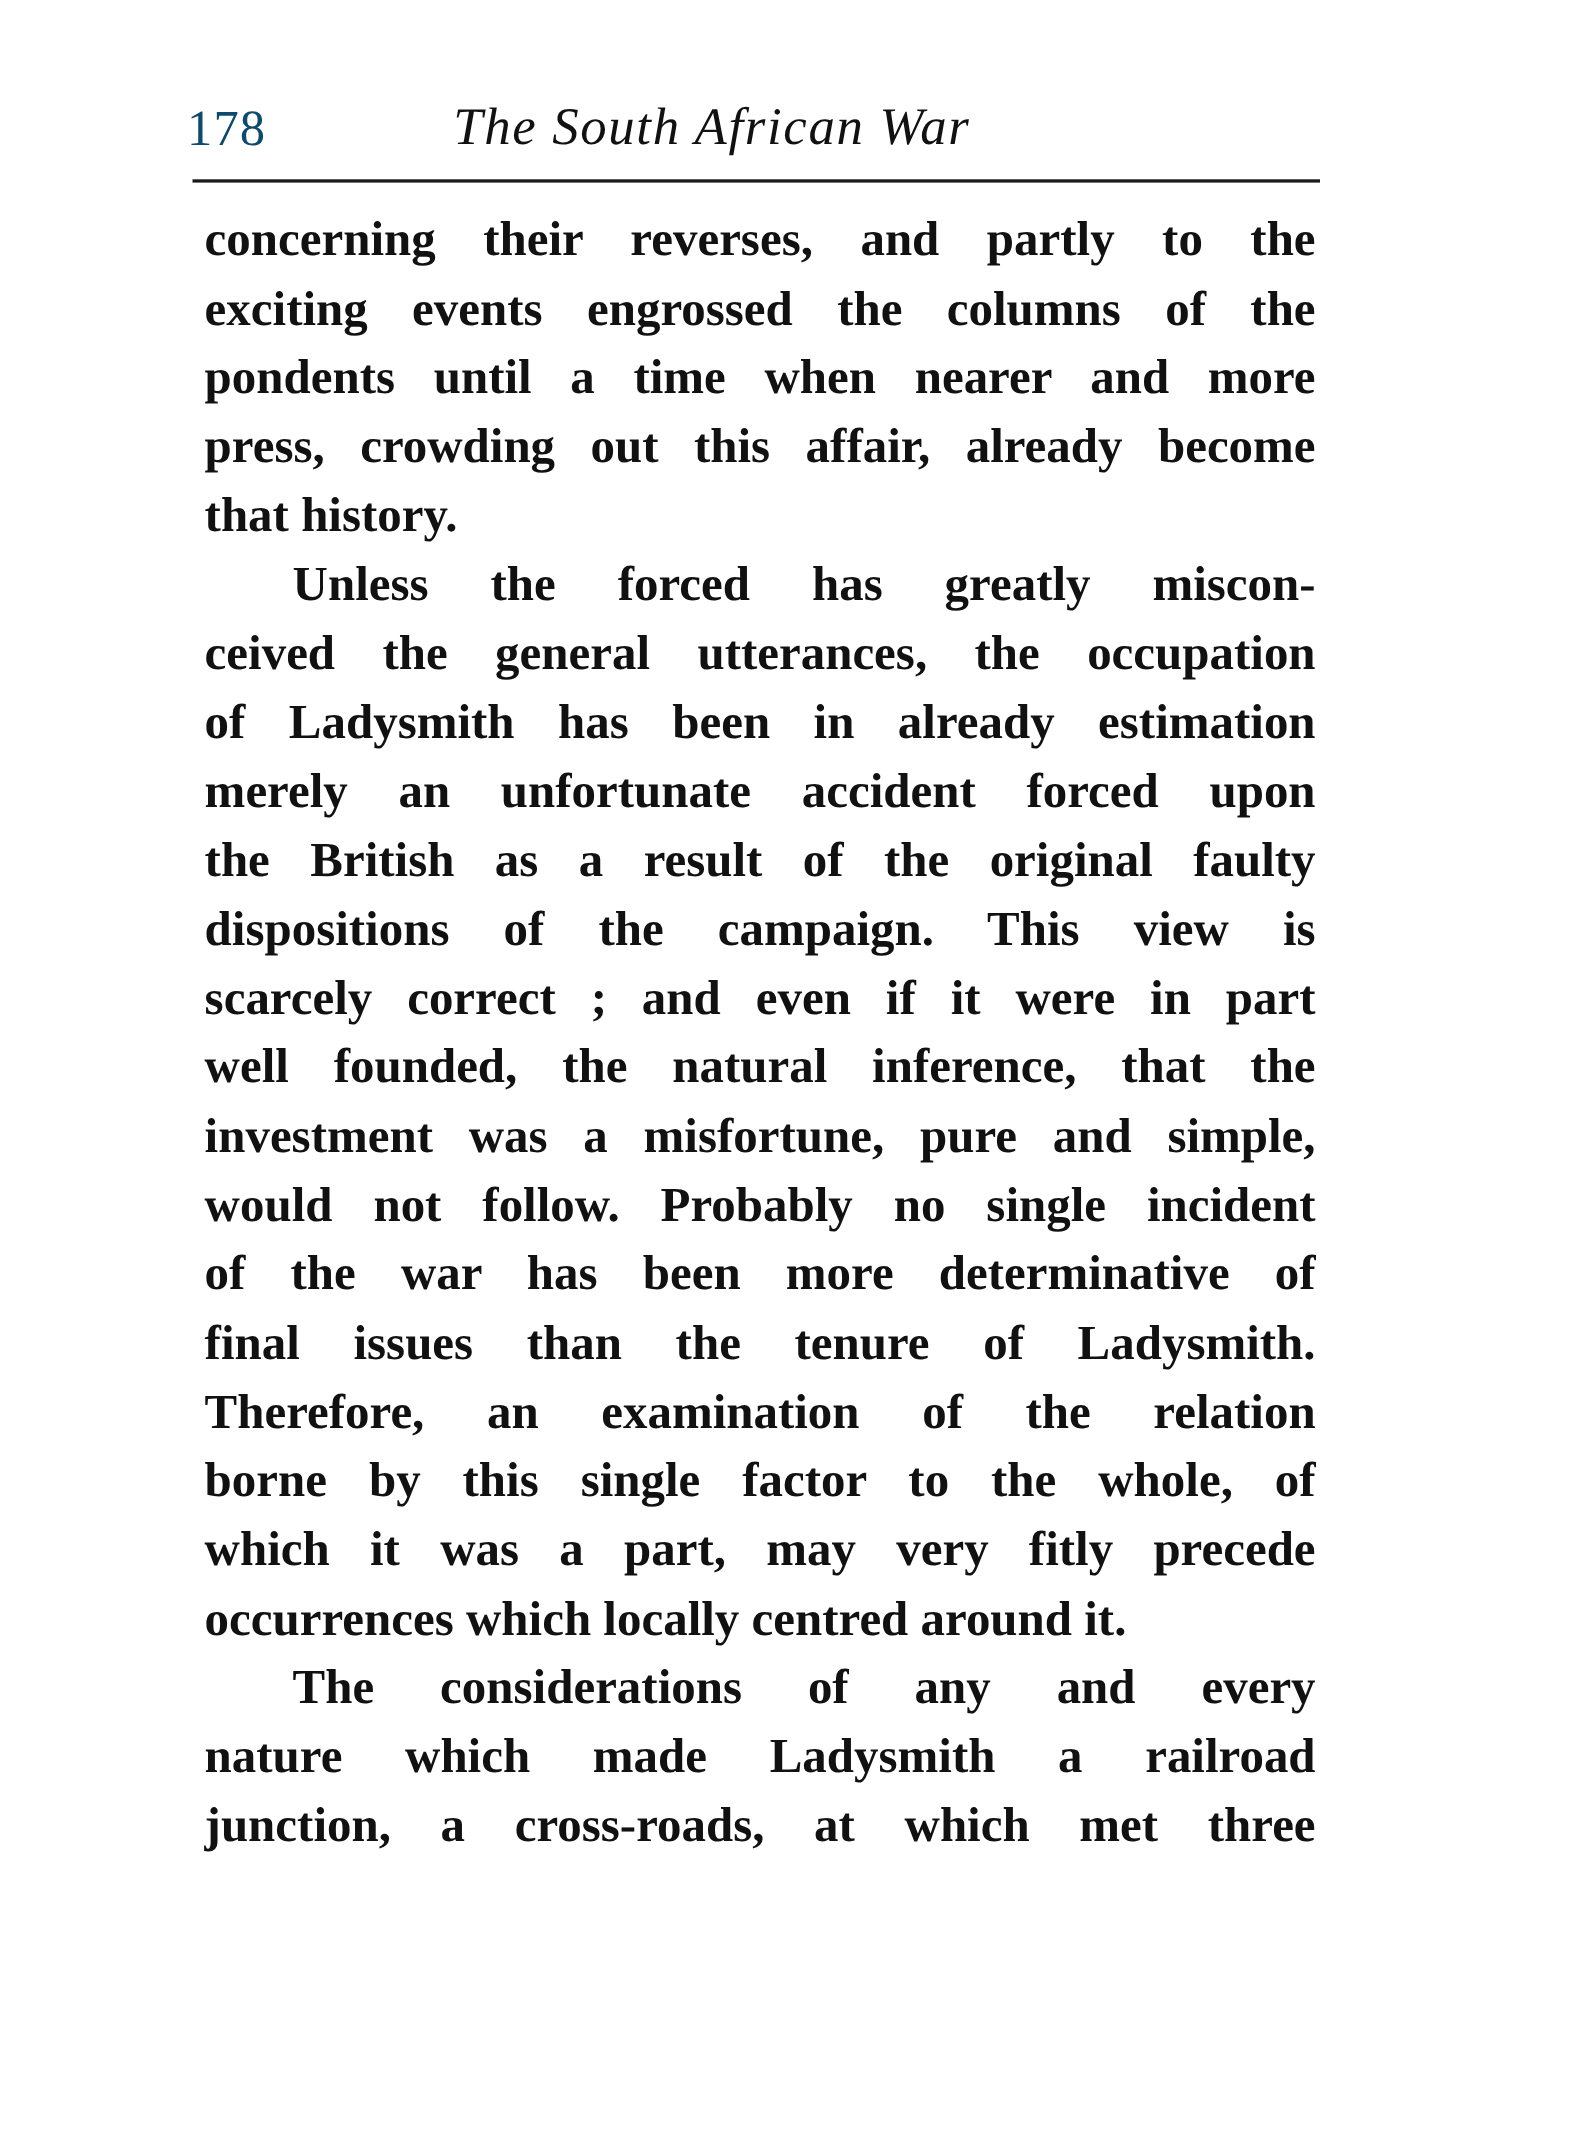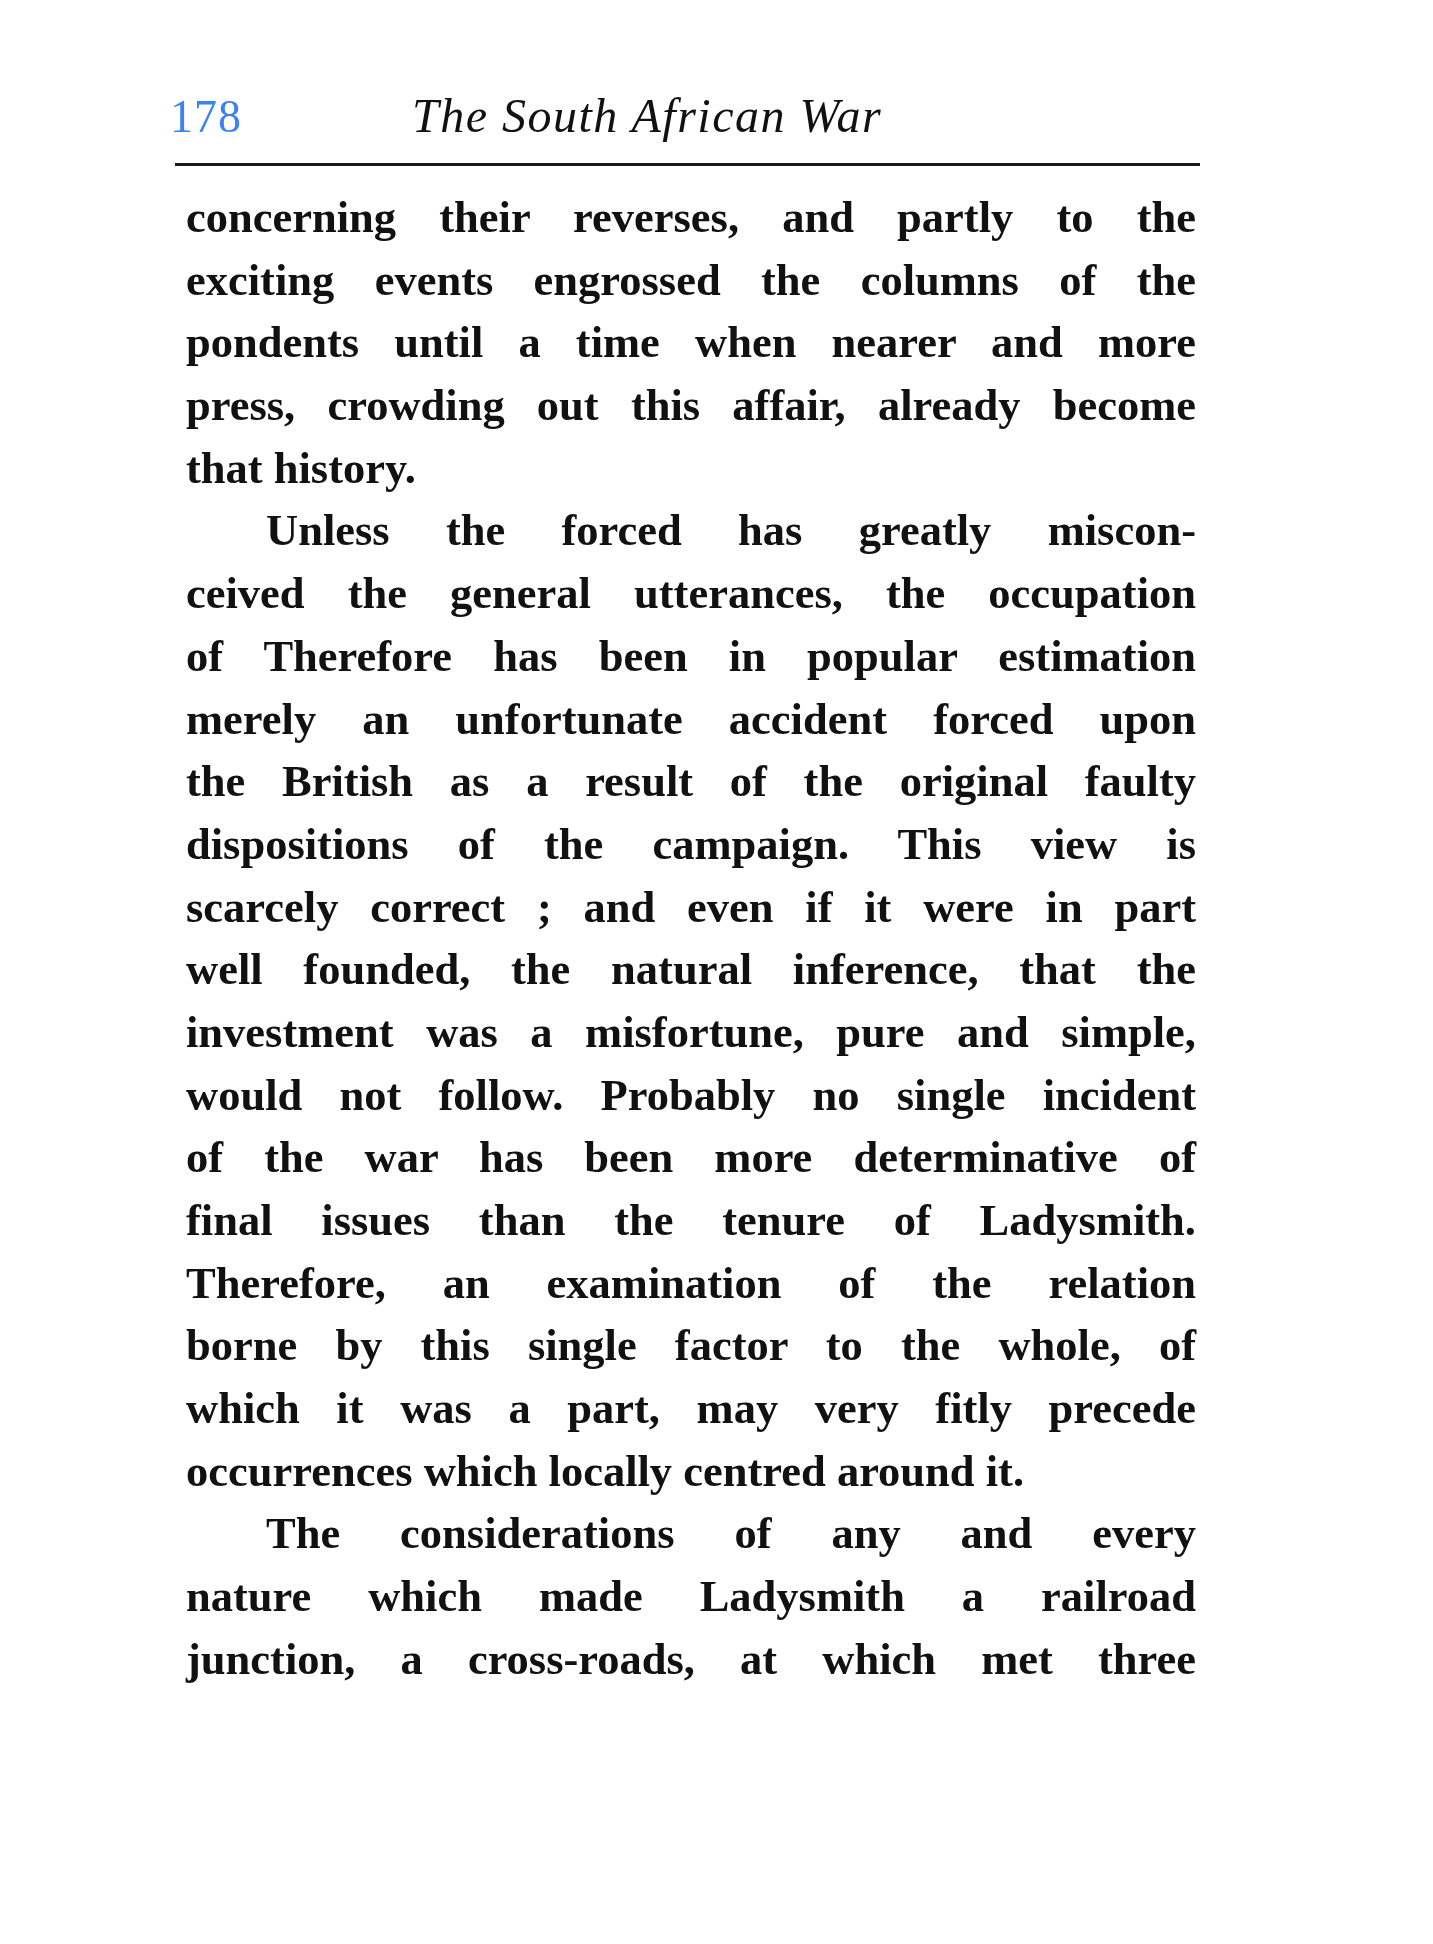--- a/index.html
+++ b/index.html
@@ -27,21 +27,21 @@
       top: 88px;
       width: 1048px;
       height: 70px;
     }
     .page-number {
       position: absolute;
       left: 18px;
       top: 2px;
       font-size: 46px;
       letter-spacing: 1px;
-      color: #3b82f6;
+      color: #0c4a6e;
     }
     .running-title {
       position: absolute;
       left: 260px;
       top: 0px;
       font-size: 48px;
       font-style: italic;
       letter-spacing: 1.5px;
       color: #111;
       white-space: nowrap;
@@ -96,21 +96,21 @@
       <span class="line">concerning their reverses, and partly to the</span>
       <span class="line">exciting events engrossed the columns of the</span>
       <span class="line">pondents until a time when nearer and more</span>
       <span class="line">press, crowding out this affair, already become</span>
       <span class="line last">that history.</span>
     </div>
 
     <div>
       <span class="line indent">Unless the forced has greatly miscon-</span>
       <span class="line">ceived the general utterances, the occupation</span>
-      <span class="line">of Therefore has been in popular estimation</span>
+      <span class="line">of Ladysmith has been in already estimation</span>
       <span class="line">merely an unfortunate accident forced upon</span>
       <span class="line">the British as a result of the original faulty</span>
       <span class="line">dispositions of the campaign. This view is</span>
       <span class="line">scarcely correct ; and even if it were in part</span>
       <span class="line">well founded, the natural inference, that the</span>
       <span class="line">investment was a misfortune, pure and simple,</span>
       <span class="line">would not follow. Probably no single incident</span>
       <span class="line">of the war has been more determinative of</span>
       <span class="line">final issues than the tenure of Ladysmith.</span>
       <span class="line">Therefore, an examination of the relation</span>

